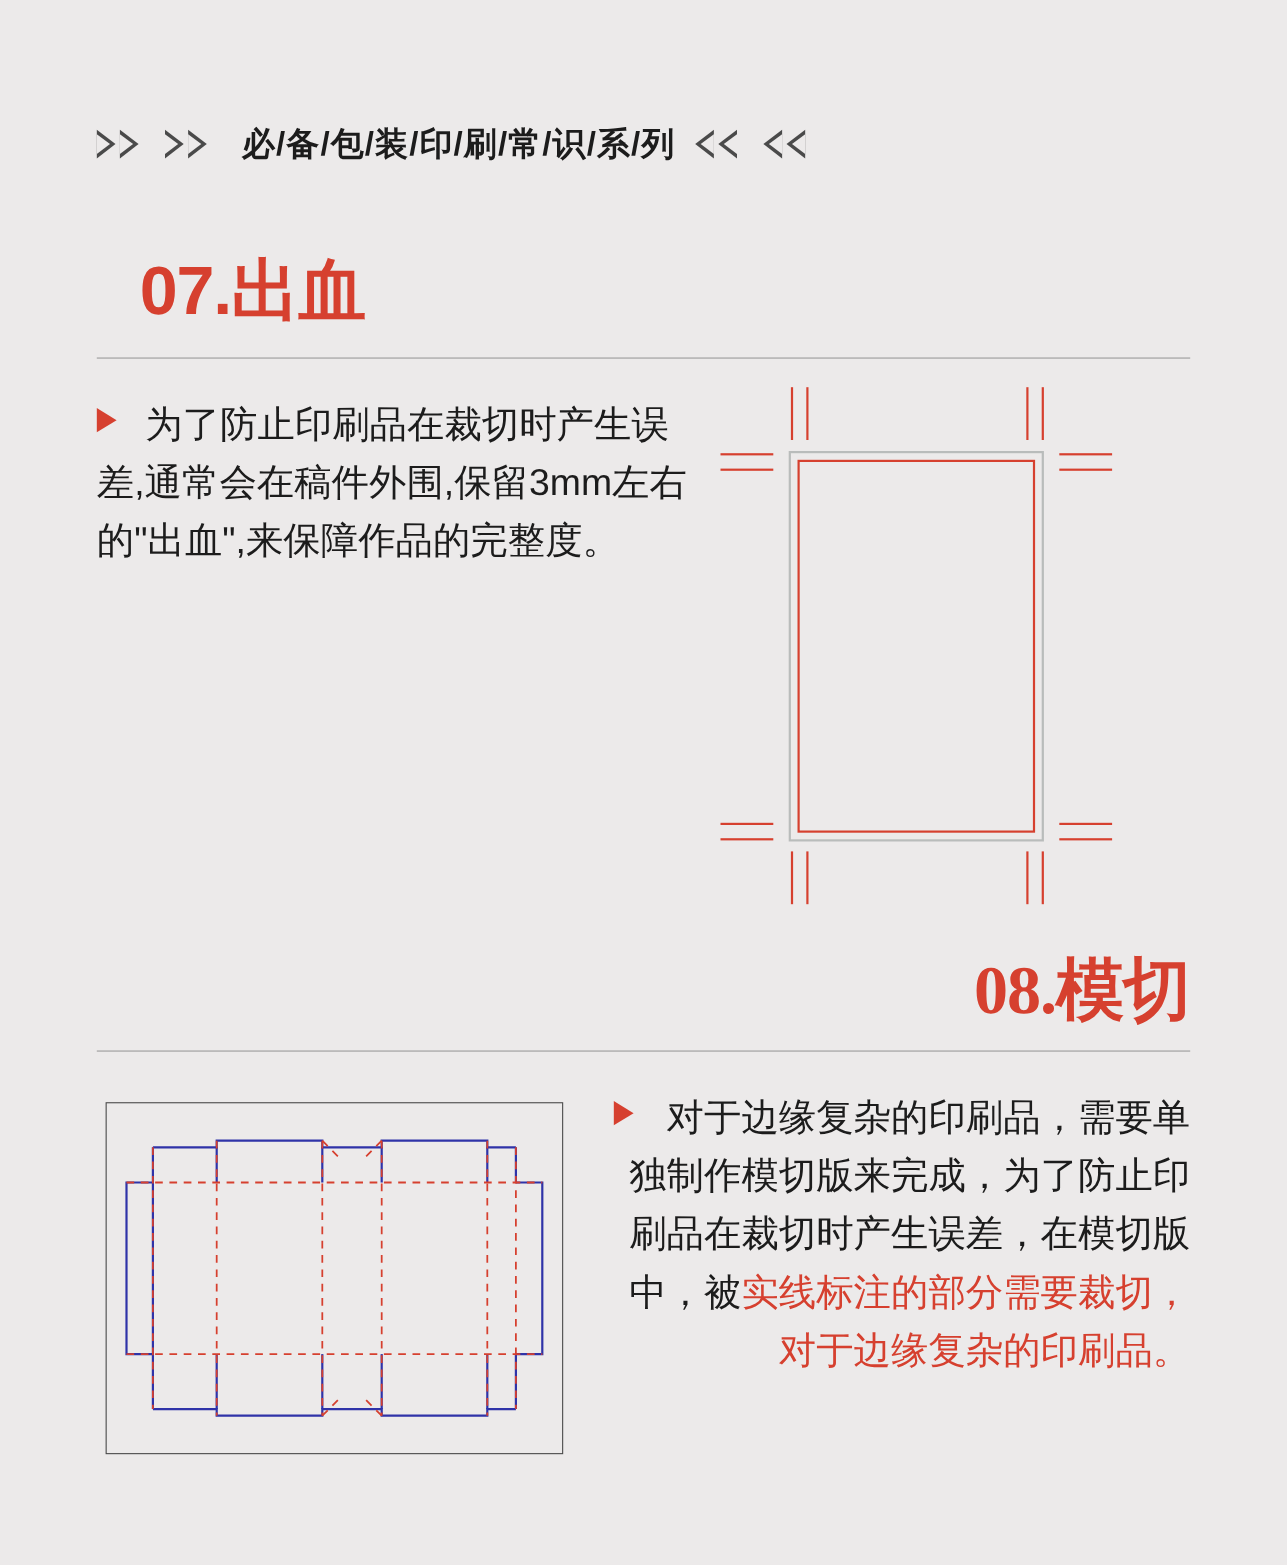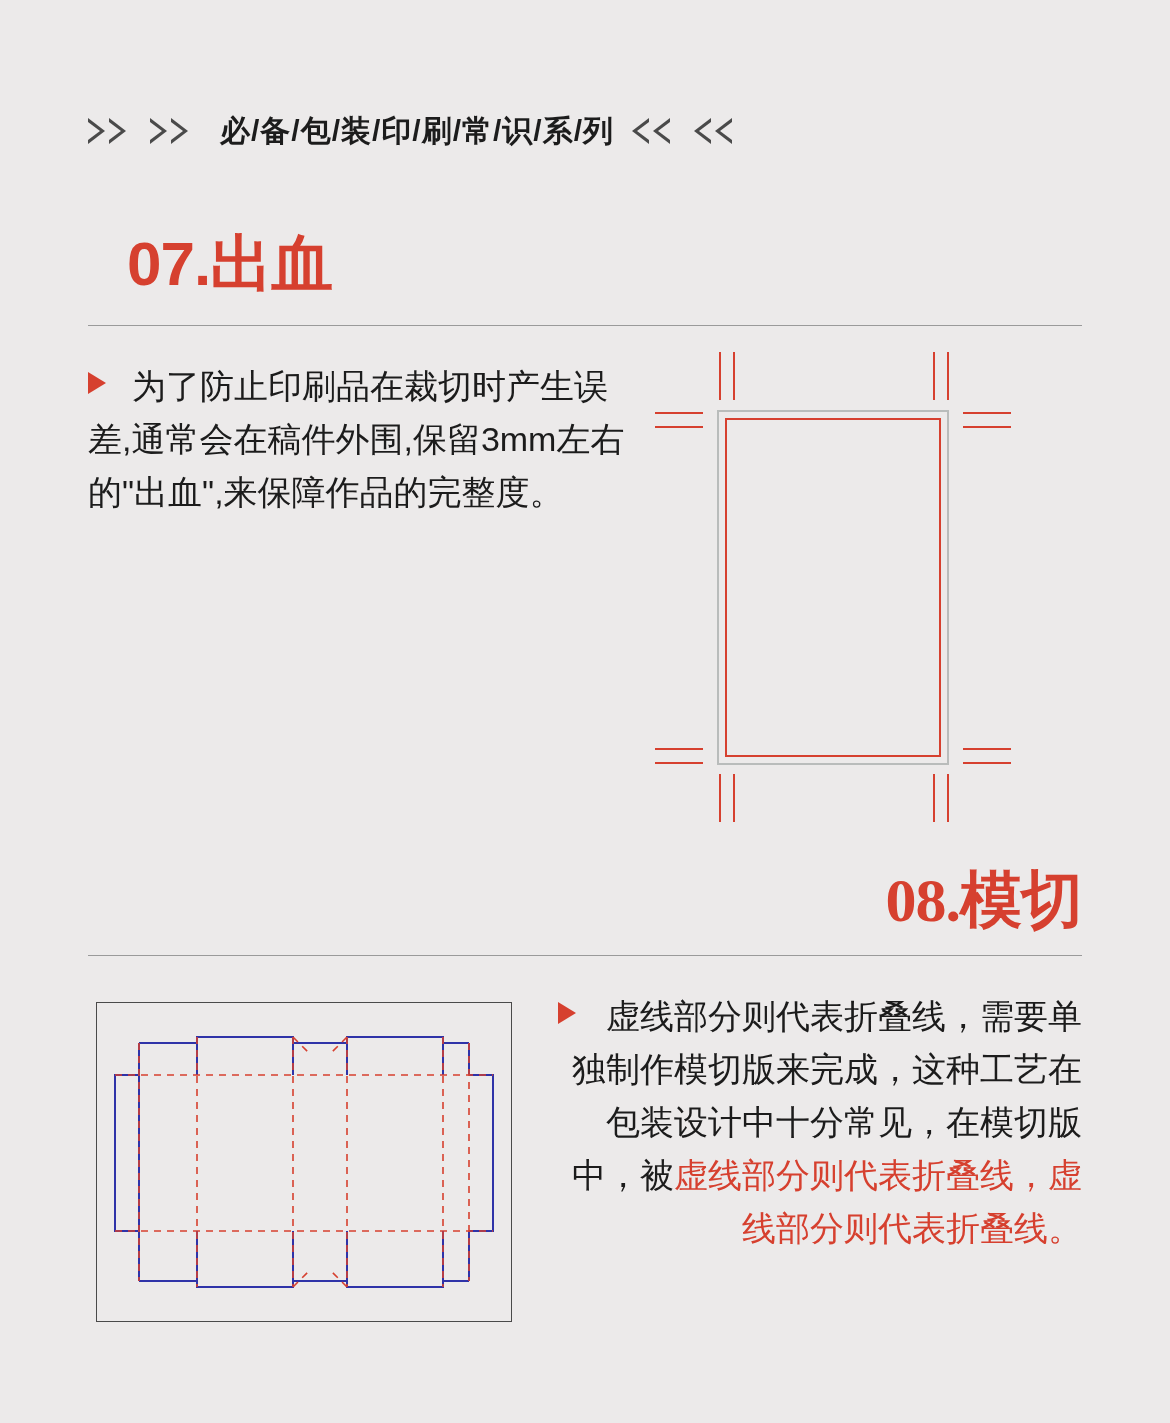--- a/index.html
+++ b/index.html
@@ -255,21 +255,21 @@
   <div class="mark h" style="left:308px; top:410px;"></div>
 
   <div class="bleed-inner"></div>
   <div class="bleed-red"></div>
 </div>
 
 <div class="sec08-title">08.模切</div>
 <div class="rule rule08"></div>
 
 <div class="sec08-body">
-  <div class="para right"><span class="bullet"></span><span>虚线部分则代表折叠线，需要单独制作模切版来完成，这种工艺在包装设计中十分常见，在模切版中，被</span><span class="red-text">虚线部分则代表折叠线，虚线部分则代表折叠线。</span></div>
+  <div class="para right"><span class="bullet"></span><span>对于边缘复杂的印刷品，需要单独制作模切版来完成，为了防止印刷品在裁切时产生误差，在模切版中，被</span><span class="red-text">实线标注的部分需要裁切，对于边缘复杂的印刷品。</span></div>
 </div>
 
 <div class="dieline-box">
   <svg width="414" height="318" viewBox="0 0 414 318">
     <g fill="none" stroke="#2f33a8" stroke-width="2">
 
       <path d="M42,40 L42,278"></path>
       <path d="M42,40 L100,40 L100,34 L196,34 L196,40 L250,40 L250,34 L346,34 L346,40 L372,40"></path>
       <path d="M372,40 L372,72"></path>
       <path d="M372,72 L396,72 L396,228 L372,228"></path>

